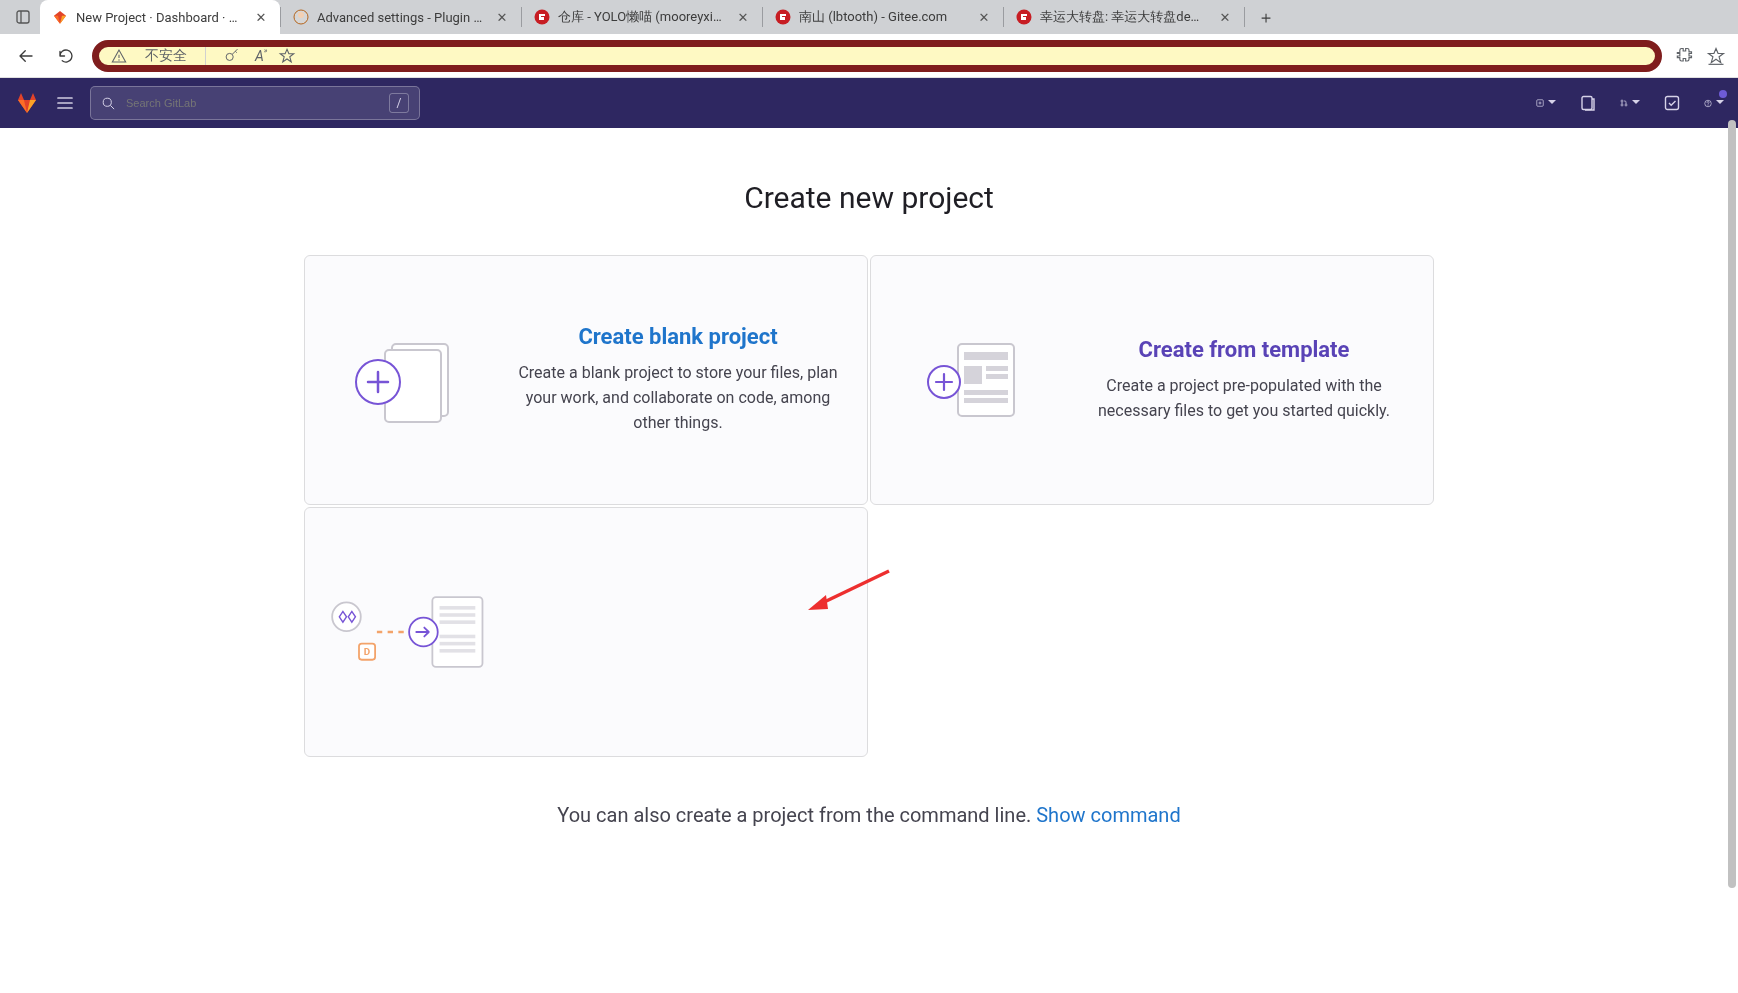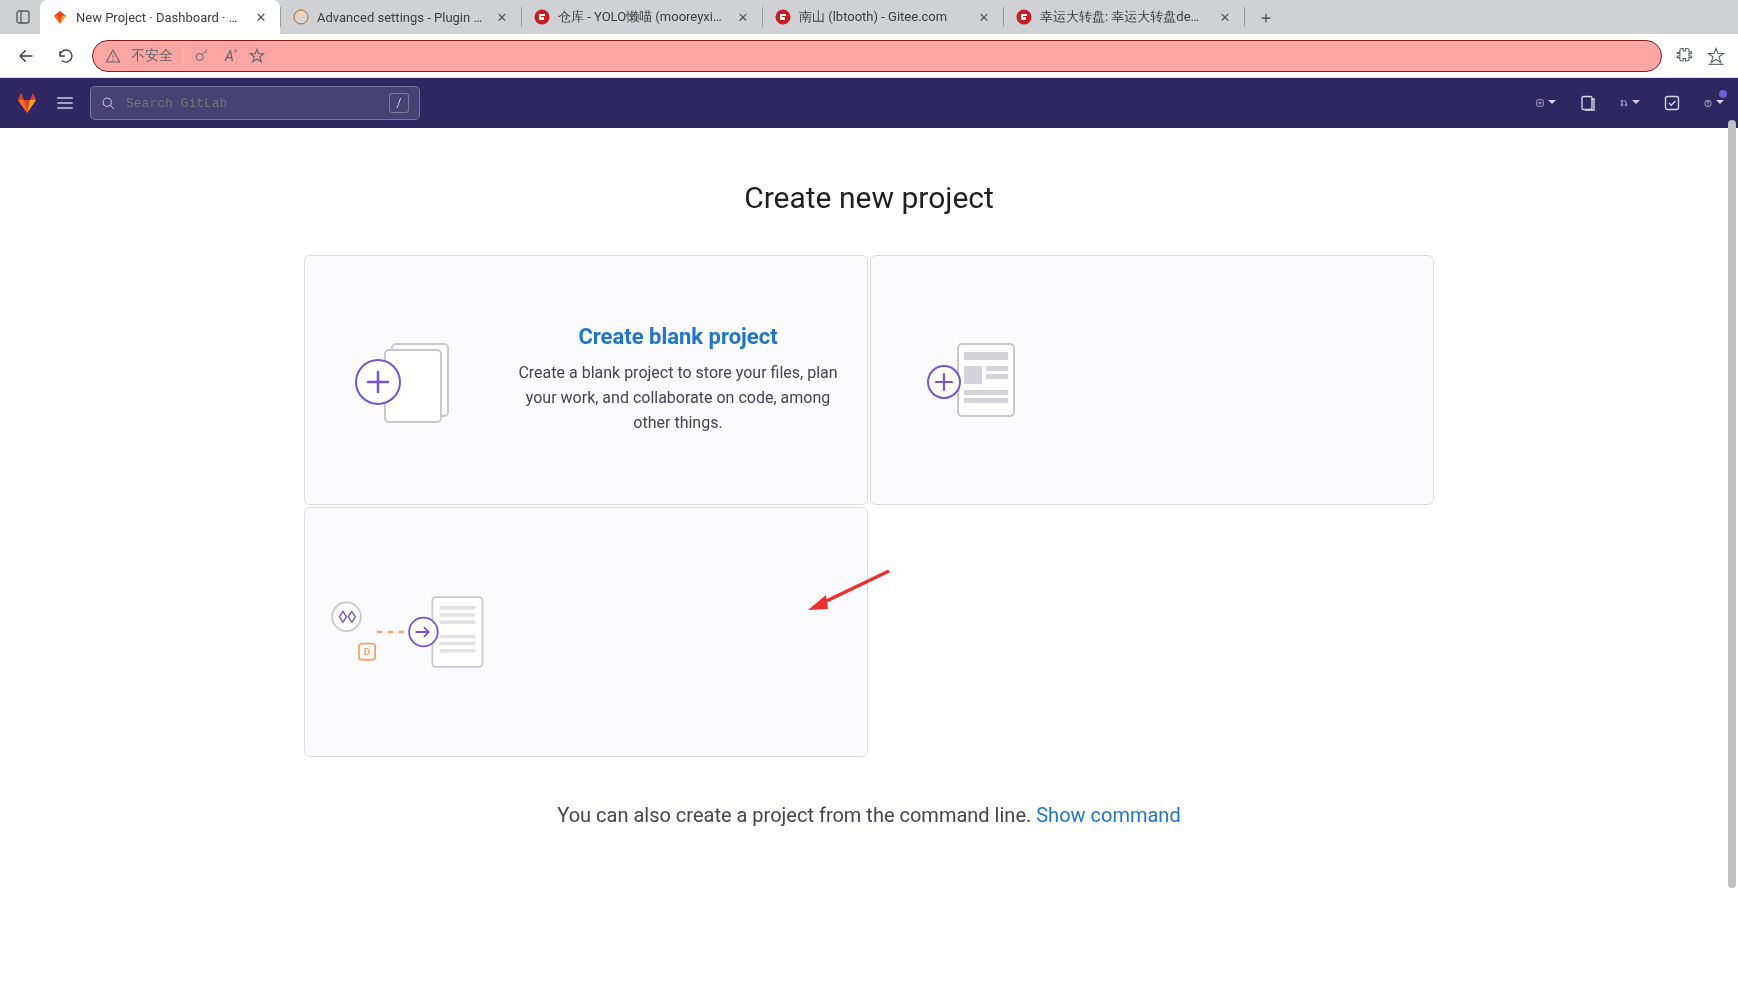--- a/index.html
+++ b/index.html
@@ -88,27 +88,27 @@
     border-bottom: 1px solid #e0e0e0;
   }
   .toolbar .nav-btn {
     width: 28px; height: 28px;
     display: flex; align-items: center; justify-content: center;
     color: #5f6368;
   }
   .addr-bar {
     flex: 1;
     height: 32px;
-    background: #fca5a5;
-    border: 1px solid #7f1d1d;
+    background: #fef9c3;
+    border: 7px solid #7f1d1d;
     border-radius: 16px;
     display: flex;
     align-items: center;
     padding: 0 12px;
-    gap: 10px;
+    gap: 18px;
     color: #3c3c3c;
     font-size: 14px;
   }
   .addr-bar .sec-label {
     color: #5f6368;
   }
   .addr-bar .vsep {
     width: 1px; height: 18px; background: #d0d0d0;
   }
   .addr-bar .url {
@@ -152,22 +152,21 @@
     padding: 0 10px;
     gap: 10px;
     color: #d6d2e8;
   }
   .search-box input {
     flex: 1;
     background: transparent;
     border: none;
     outline: none;
     color: #d6d2e8;
-    font-size: 13px;
-    font-family: Liberation Mono, monospace;
+    font-size: 11px;
   }
   .search-box .kbd {
     width: 20px; height: 20px;
     border: 1px solid rgba(255,255,255,0.3);
     border-radius: 3px;
     display: flex; align-items: center; justify-content: center;
     font-size: 12px;
     color: #d6d2e8;
   }
   .nav-right {
@@ -486,20 +485,24 @@
           <rect x="48" y="22" width="44" height="8" fill="#d5d3da"></rect>
           <rect x="48" y="36" width="18" height="18" fill="#d5d3da"></rect>
           <rect x="70" y="36" width="22" height="5" fill="#d5d3da"></rect>
           <rect x="70" y="44" width="22" height="5" fill="#d5d3da"></rect>
           <rect x="48" y="60" width="44" height="5" fill="#d5d3da"></rect>
           <rect x="48" y="68" width="44" height="5" fill="#d5d3da"></rect>
           <circle cx="28" cy="52" r="16" fill="#fff" stroke="#7754d6" stroke-width="2"></circle>
           <path d="M28 44v16M20 52h16" stroke="#7754d6" stroke-width="2.2" stroke-linecap="round"></path>
         </svg>
       </div>
+      <div class="card-text">
+        <h2>Create from template</h2>
+        <p>Create a project pre-populated with the necessary files to get you started quickly.</p>
+      </div>
     </div>
 
     <div class="proj-card">
       <div class="illustration">
         <svg width="190" height="110" viewBox="0 0 190 110">
           <rect x="120" y="16" width="56" height="78" rx="4" fill="#fff" stroke="#c9c7cf" stroke-width="2"></rect>
           <rect x="128" y="26" width="40" height="4" fill="#e2e1e6"></rect>
           <rect x="128" y="34" width="40" height="4" fill="#e2e1e6"></rect>
           <rect x="128" y="42" width="40" height="4" fill="#e2e1e6"></rect>
           <rect x="128" y="58" width="40" height="4" fill="#e2e1e6"></rect>

